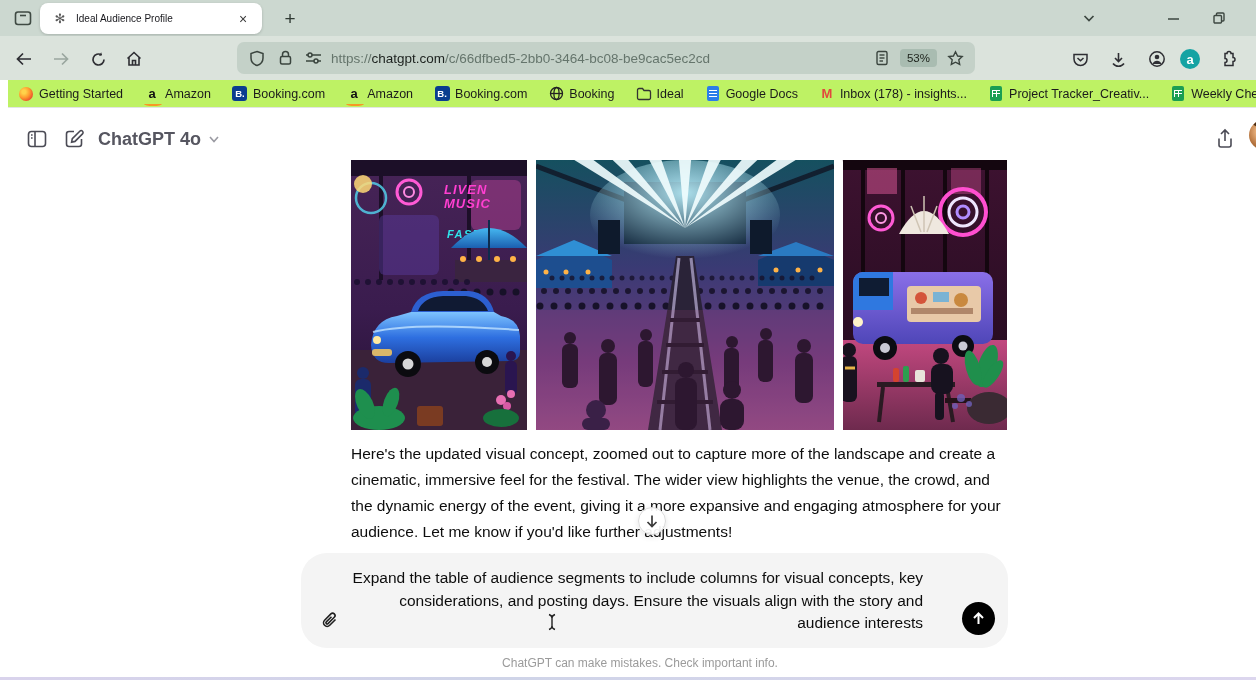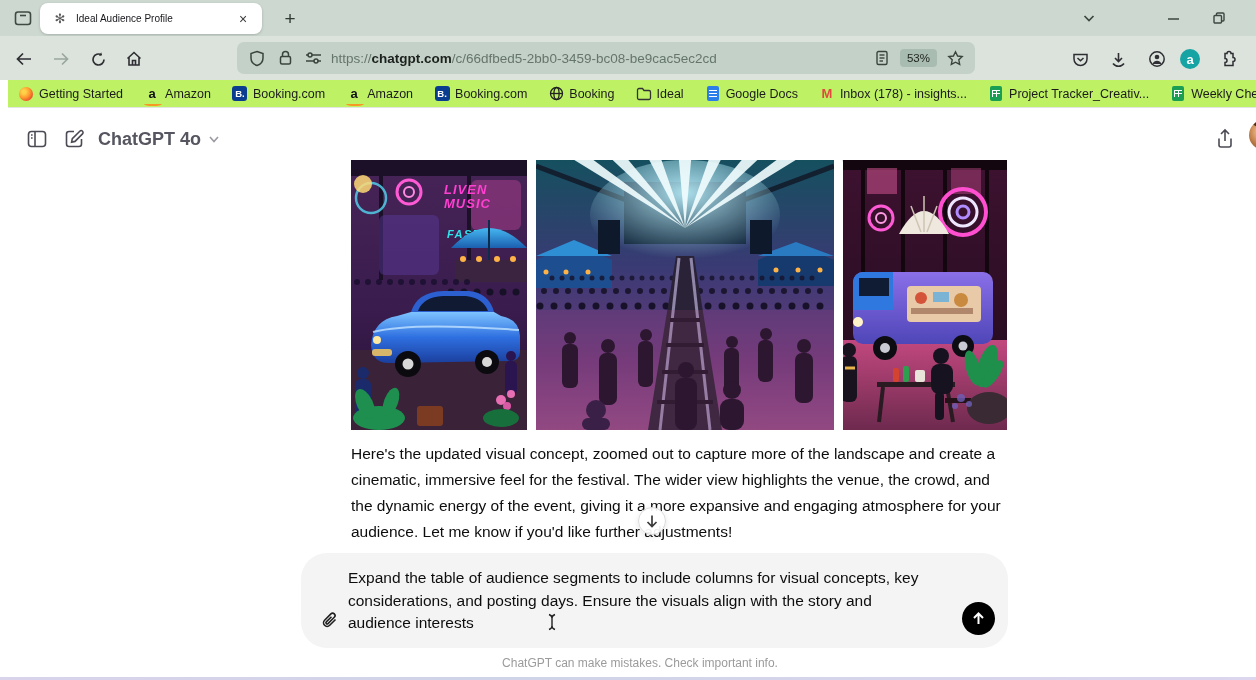--- a/index.html
+++ b/index.html
@@ -23,21 +23,21 @@
     justify-content:center; color:#3d4741; }
 
   #toolbar { position:absolute; left:0; top:36px; width:1256px; height:44px; background:#dbe3dc; }
   .nav-btn { position:absolute; top:44px; width:32px; height:30px; display:flex; align-items:center;
     justify-content:center; color:#2e2e33; }
   .nav-btn.disabled { color:#9aa79f; }
   #urlbar { position:absolute; left:237px; top:42px; width:738px; height:32px; background:#c4d1c8;
     border-radius:7px; display:flex; align-items:center; padding:0 6px; }
   .url-ico { width:28px; height:26px; display:flex; align-items:center; justify-content:center; color:#3a443e; }
   .url-text { flex:1; font-size:13.5px; color:#65756c; white-space:nowrap; overflow:hidden; margin-left:4px; }
-  .url-text b { color:#1c211e; font-weight:700; }
+  .url-text b { color:#1c211e; font-weight:400; }
   .zoom-badge { background:#a9bcb1; color:#20261f; font-size:11.5px; border-radius:4px;
     padding:3px 7px; margin:0 4px; }
   .tb-right-btn { position:absolute; top:44px; width:32px; height:30px; display:flex;
     align-items:center; justify-content:center; color:#2e2e33; }
   .a-badge { width:20px; height:20px; border-radius:50%; background:#15a3a3; color:#fff;
     font-size:13px; font-weight:700; display:flex; align-items:center; justify-content:center; }
 
   #bookmarksbar { position:absolute; left:0; top:80px; width:1256px; height:28px; background:#bef264;
     border-bottom:1px solid #e2e5e2; display:flex; align-items:center; gap:21px; padding:0 10px;
     overflow:hidden;margin-left:8px; }
@@ -86,21 +86,21 @@
 
   #scroll-btn { position:absolute; left:626px; top:399px; width:28px; height:28px; border-radius:50%;
     background:rgba(255,255,255,.92); border:1px solid #dadada; box-shadow:0 2px 6px rgba(0,0,0,.10);
     display:flex; align-items:center; justify-content:center; color:#3a3a3a; }
 
   #composer { position:absolute; left:289px; top:445px; width:707px; height:95px; background:#f4f4f4;
     border-radius:26px; }
   #attach-btn { position:absolute; left:14px; bottom:12px; width:30px; height:30px; display:flex;
     align-items:center; justify-content:center; color:#202020; }
   #composer-text { position:absolute; left:47px; top:14px; width:575px; font-size:15.5px;
-    line-height:22.5px; color:#0d0d0d; }
+    line-height:22.5px; color:#0d0d0d;text-align:right; }
   #send-btn { position:absolute; right:13px; bottom:13px; width:33px; height:33px; border-radius:50%;
     background:#000; color:#fff; display:flex; align-items:center; justify-content:center; }
   #ibeam { position:absolute; left:246px; top:60px; color:#222; }
 
   #gpt-footer { position:absolute; left:0; top:548px; width:1256px; text-align:center; font-size:12px;
     color:#9b9b9b; }
   #bottom-strip { position:absolute; left:0; bottom:0; width:1256px; height:3px;
     background:linear-gradient(90deg,#d9d3ec,#cfd4e8 40%,#dcd6ee); }
 
   .neon1 { font-weight:700; font-size:13px; letter-spacing:1px; fill:#ff3fd1; }
@@ -176,21 +176,21 @@
     </svg>
   </span>
   <span class="url-ico">
     <svg width="17" height="14" viewBox="0 0 17 14" fill="none" stroke="currentColor" stroke-width="1.5">
       <line x1="1" y1="4" x2="16" y2="4"></line>
         <circle cx="5" cy="4" r="2" fill="#c4d1c8"></circle>
       <line x1="1" y1="10" x2="16" y2="10"></line>
         <circle cx="11" cy="10" r="2" fill="#c4d1c8"></circle>
     </svg>
   </span>
-  <span class="url-text"><span>https://</span><b>chatgpt.com</b><span>/c/66dfbed5-2bb0-3459-bc08-be9cac5ec2cd</span></span>
+  <span class="url-text"><span>https://</span><b>chatgpt.com</b><span>/c/66dfbed5-2bb0-3464-bc08-be9cac5ec2cd</span></span>
   <span class="url-ico">
     <svg width="14" height="16" viewBox="0 0 14 16" fill="none" stroke="currentColor" stroke-width="1.4">
       <rect x="2" y="1.5" width="10" height="13" rx="1.5"></rect>
         <line x1="4.5" y1="5" x2="9.5" y2="5"></line>
       <line x1="4.5" y1="8" x2="9.5" y2="8"></line>
         <line x1="4.5" y1="11" x2="8" y2="11"></line>
     </svg>
   </span>
   <span class="zoom-badge">53%</span>
   <span class="url-ico">

